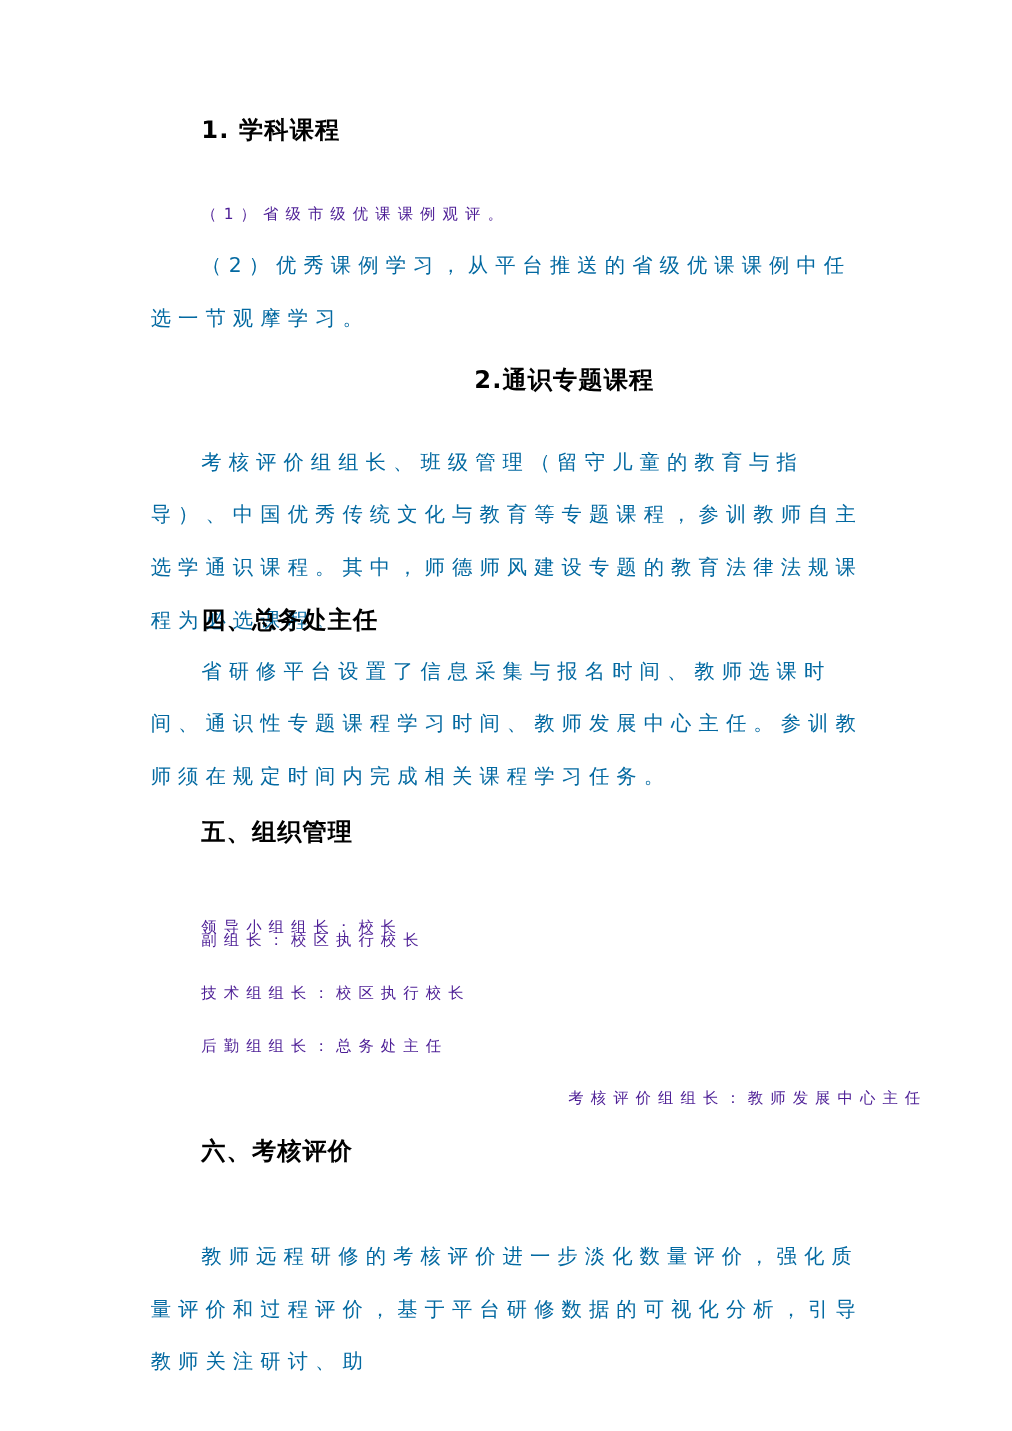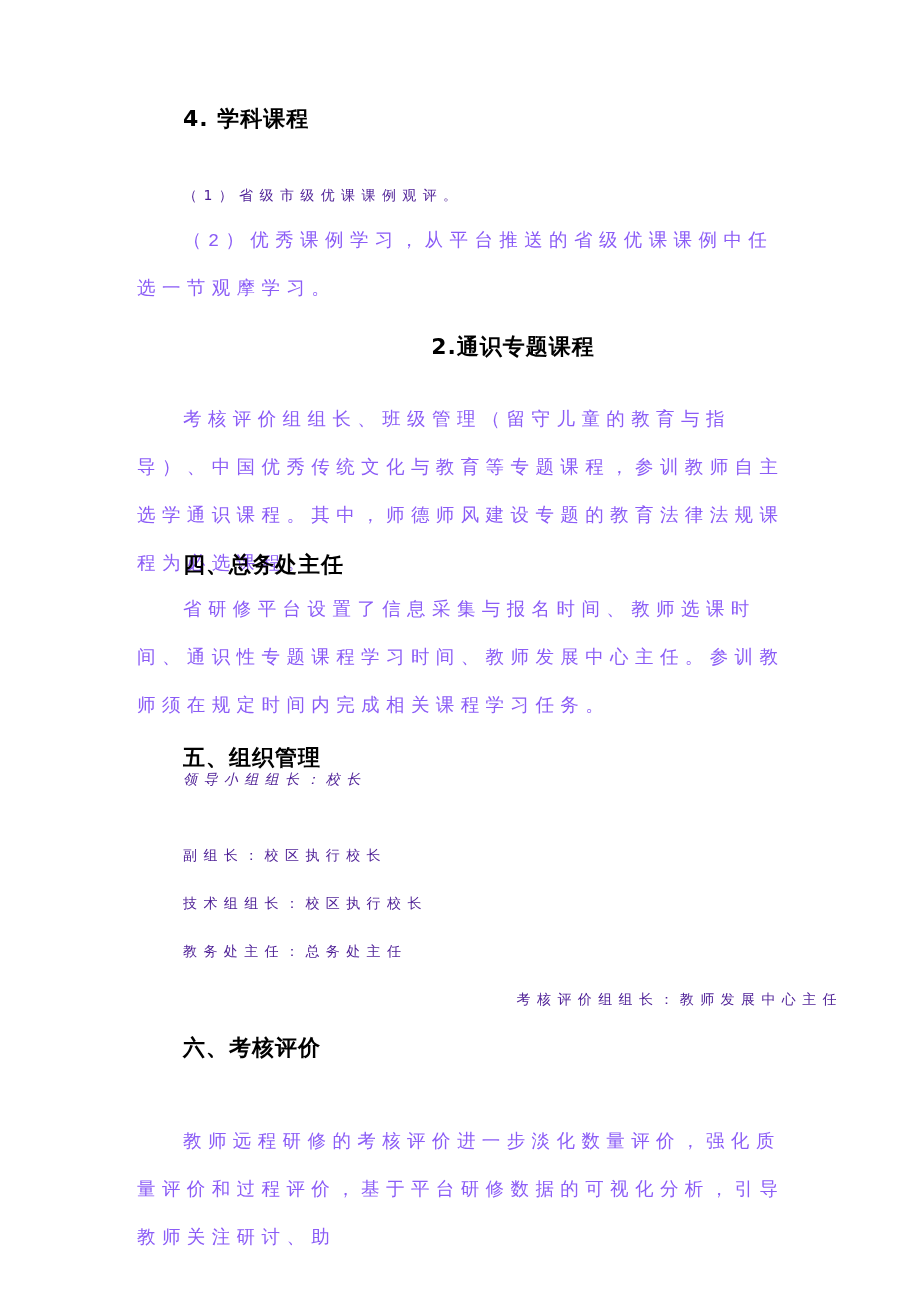--- a/index.html
+++ b/index.html
@@ -33,57 +33,56 @@
       line-height: 30px;
       padding-left: 46px;
       white-space: nowrap;
       color: #000;
     }
     .para {
       font-size: 18.5px;
       letter-spacing: 6.4px;
       line-height: 48px;
       text-indent: 46px;
-      color: #8b5cf6;
+      color: #0369a1;
       word-break: break-all;
-      font-family: Liberation Mono, monospace;
     }
     .item {
       font-size: 14px;
       letter-spacing: 6.4px;
       line-height: 30px;
       padding-left: 46px;
       white-space: nowrap;
       color: #4c1d95;
     }
   </style>
 </head>
 <body>
 
 <div class="page">
 
-  <div class="block heading" style="top:104px;">4. 学科课程</div>
+  <div class="block heading" style="top:104px;">1. 学科课程</div>
 
   <div class="block item" style="top:180px;">（1）省级市级优课课例观评。</div>
 
   <div class="block para" style="top:218px;">（2）优秀课例学习，从平台推送的省级优课课例中任选一节观摩学习。</div>
 
   <div class="block heading" style="top:332px;text-align:center;">2.通识专题课程</div>
 
   <div class="block para" style="top:397px;">考核评价组组长、班级管理（留守儿童的教育与指导）、中国优秀传统文化与教育等专题课程，参训教师自主选学通识课程。其中，师德师风建设专题的教育法律法规课程为必选课程。</div>
 
   <div class="block heading" style="top:550px;">四、总务处主任</div>
 
   <div class="block para" style="top:587px;">省研修平台设置了信息采集与报名时间、教师选课时间、通识性专题课程学习时间、教师发展中心主任。参训教师须在规定时间内完成相关课程学习任务。</div>
 
   <div class="block heading" style="top:743px;">五、组织管理</div>
 
-  <div class="block item" style="top:764px;font-style:italic;">领导小组组长：校长</div>
+  <div class="block item" style="top:828px;">领导小组组长：校长</div>
   <div class="block item" style="top:840px;">副组长：校区执行校长</div>
   <div class="block item" style="top:888px;">技术组组长：校区执行校长</div>
-  <div class="block item" style="top:936px;">教务处主任：总务处主任</div>
+  <div class="block item" style="top:936px;">后勤组组长：总务处主任</div>
   <div class="block item" style="top:984px;text-align:right;">考核评价组组长：教师发展中心主任</div>
 
   <div class="block heading" style="top:1033px;">六、考核评价</div>
 
   <div class="block para" style="top:1119px;">教师远程研修的考核评价进一步淡化数量评价，强化质量评价和过程评价，基于平台研修数据的可视化分析，引导教师关注研讨、助</div>
 
 </div>
 
 </body></html>

